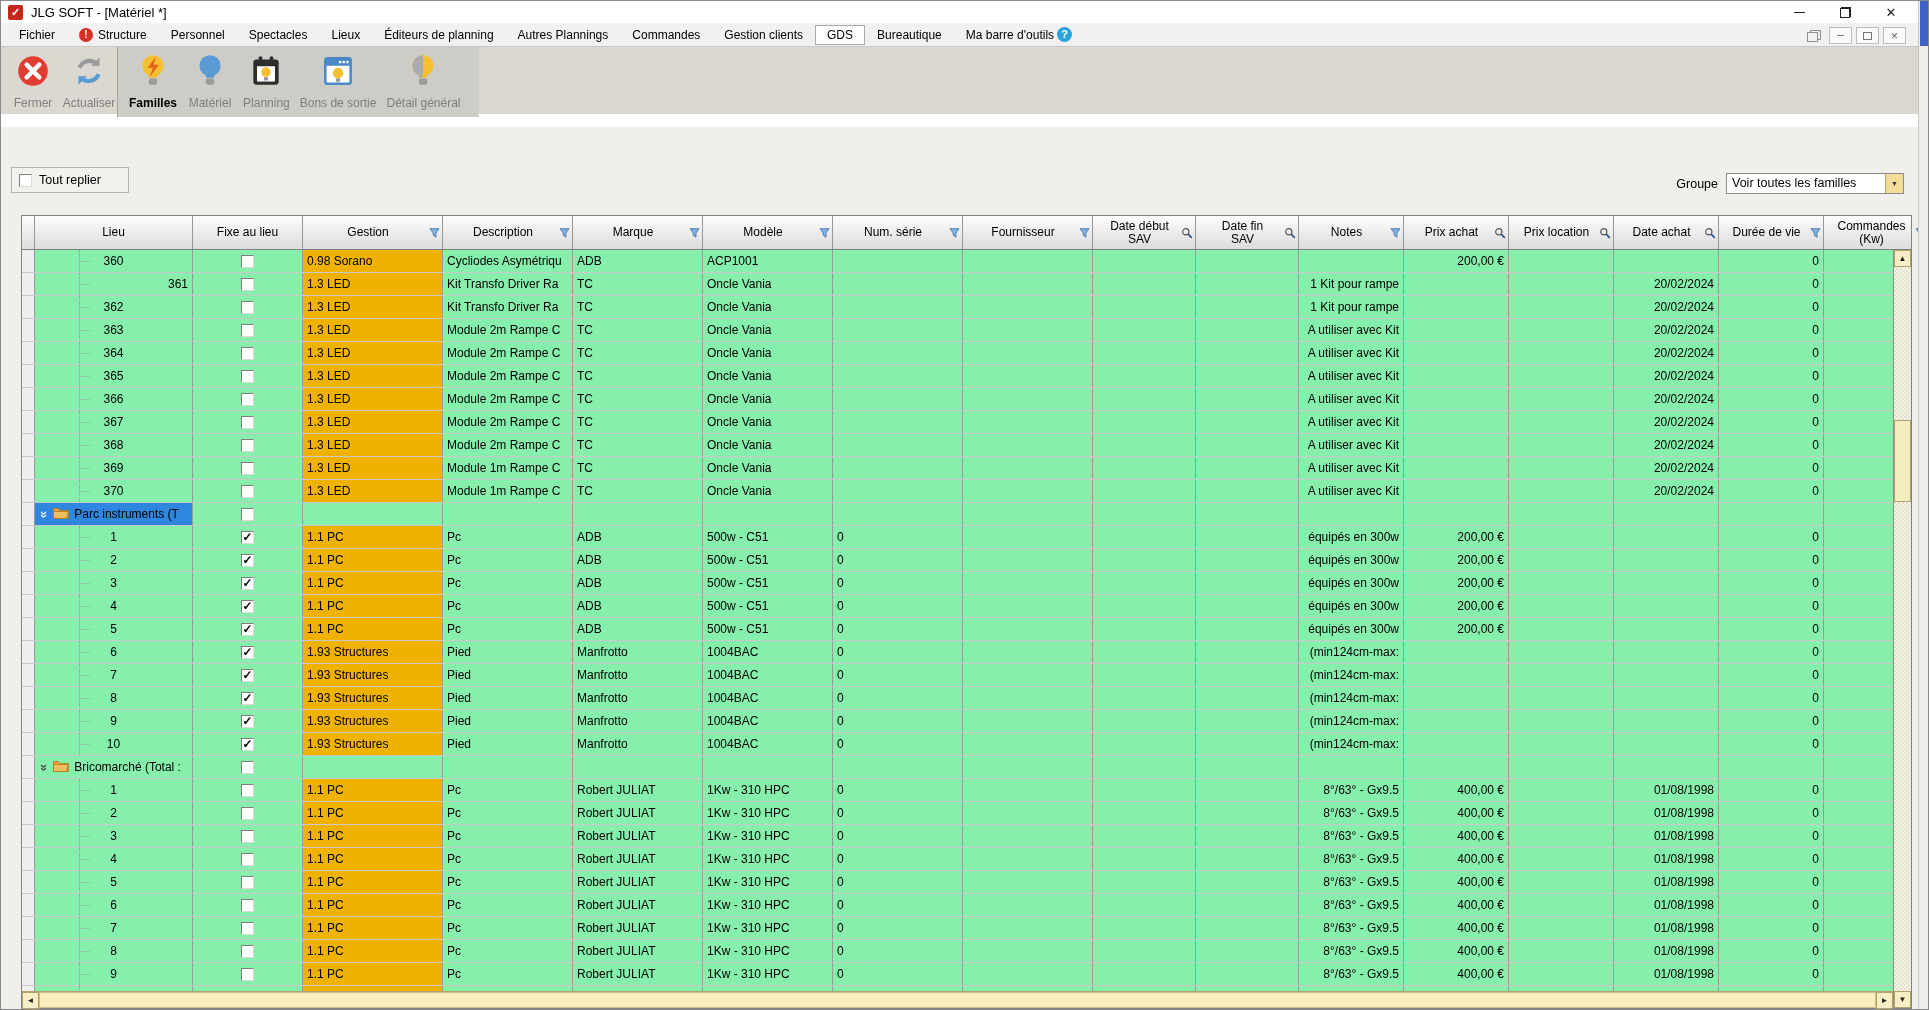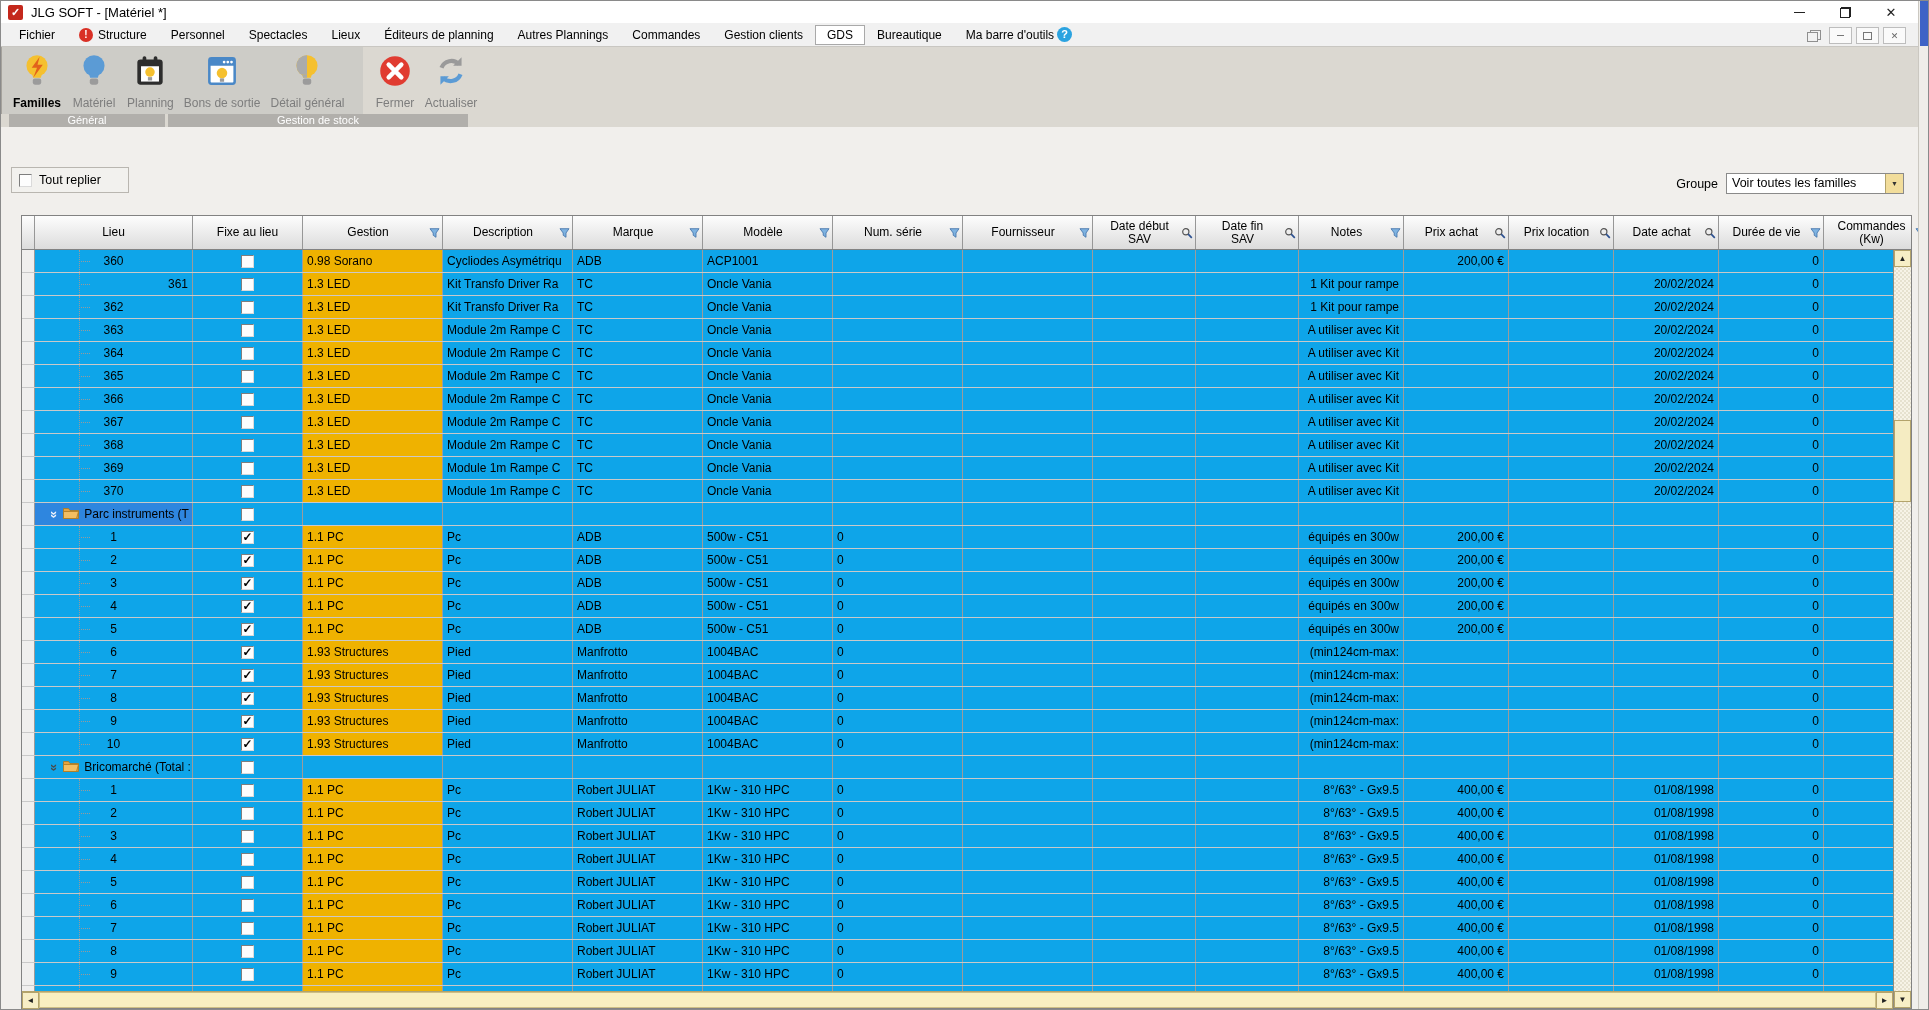--- a/index.html
+++ b/index.html
@@ -68,32 +68,32 @@
   
   .grid{position:absolute;left:20px;top:88px;width:1891px;bottom:0;background:#fff;
     border:1px solid #828282;box-sizing:border-box;}
   .ghead{height:34px;display:flex;background:linear-gradient(#fdfdfd,#dcdcdc);border-bottom:1px solid #828282;
     box-sizing:border-box;}
   .hcell{box-sizing:border-box;border-right:1px solid #979797;display:flex;align-items:center;
     justify-content:center;position:relative;font-size:12px;text-align:center;line-height:13px;
     white-space:pre-line;padding:0 12px 0 3px;}
   .hcell.noicon{padding:0 3px;}
   .hicon{position:absolute;right:2px;top:50%;transform:translateY(-50%);display:flex;}
-  .gbody{position:absolute;top:34px;left:0;right:18px;bottom:17px;overflow:hidden;background:#0ea5e9;}
+  .gbody{position:absolute;top:34px;left:0;right:18px;bottom:17px;overflow:hidden;background:#86efac;}
   .grow{height:23px;display:flex;border-bottom:1px solid #c9c9c9;box-sizing:border-box;}
   .gcell{box-sizing:border-box;border-right:1px solid #9b9b9b;height:100%;display:flex;align-items:center;
     font-size:12px;padding:0 4px;overflow:hidden;white-space:nowrap;}
   .gcell.r{justify-content:flex-end;}
   .gcell.c{justify-content:center;}
   .gutter{background:#f0efee;}
   .fam{background:var(--famille-bg,#EFB200);}
   .lieucell{position:relative;justify-content:center;}
   .vline{position:absolute;left:44px;top:0;height:100%;border-left:1px dotted #9a9a9a;}
   .hline{position:absolute;left:44px;top:50%;width:11px;border-top:1px dotted #9a9a9a;}
-  .groupcell{justify-content:flex-start;gap:5px;padding-left:16px;}
+  .groupcell{justify-content:flex-start;gap:5px;padding-left:6px;}
   .groupcell.sel{background:var(--selection-bg,#2E86DF);}
   .chev{display:inline-block;transform:rotate(90deg);font-weight:bold;font-size:13px;color:#4a4a4a;line-height:11px;}
   .sel .chev{color:#eef3fb;}
   .cb{width:13px;height:13px;box-sizing:border-box;border-top:1px solid #7e7e7e;border-left:1px solid #7e7e7e;
     border-bottom:1px solid #dadada;border-right:1px solid #dadada;background:#fdfdfd;font-size:12px;
     line-height:11px;text-align:center;display:inline-block;font-weight:bold;}
   
   .vsb{position:absolute;top:34px;right:0;bottom:0;width:18px;border-left:1px solid #928c7e;box-sizing:border-box;
     background:conic-gradient(#f7f3e7 25%,#e6e1cf 0 50%,#f7f3e7 0 75%,#e6e1cf 0) 0 0/4px 4px;}
   .sbtn{position:absolute;left:0;width:17px;height:17px;background:var(--scroll-face,#F7EEC6);
@@ -183,20 +183,38 @@
           <span class="mn"></span>
         </span>
       <span class="mdib">
           <span class="sq"></span>
         </span>
       <span class="mdib">✕</span>
     </div>
   </div>
 
   <div class="ribbon">
+    <div class="rsec g1" id="ribbon-g1">
+        <div class="rbtn">
+          <span><svg viewBox="0 0 36 36">
+              <circle cx="18" cy="18" r="14" fill="#E03C31"></circle>
+              <path d="M12 12l12 12M24 12l-12 12" stroke="#fff" stroke-width="4.2" stroke-linecap="round"></path>
+            </svg></span>
+          <span class="rlabel">Fermer</span>
+        </div>
+        <div class="rbtn">
+          <span><svg viewBox="0 0 36 36">
+              <path d="M9 15a10 10 0 0 1 16.5-3.5" fill="none" stroke="#9a9a9a" stroke-width="4"></path>
+              <path d="M28 5v8h-8z" fill="#9a9a9a"></path>
+              <path d="M27 21a10 10 0 0 1-16.5 3.5" fill="none" stroke="#5B9BD5" stroke-width="4"></path>
+              <path d="M8 31v-8h8z" fill="#5B9BD5"></path>
+            </svg></span>
+          <span class="rlabel">Actualiser</span>
+        </div>
+      </div>
     <div class="rsec g2" id="ribbon-g2">
         <div class="rbtn bold">
           <span><svg viewBox="0 0 36 36">
               <circle cx="18" cy="13" r="10" fill="#F5C02F"></circle>
               <path d="M13.5 21h9l-.8 3.5h-7.4z" fill="#F5C02F"></path>
               <rect x="14" y="25" width="8" height="6" rx="2" fill="#9b9b9b"></rect>
               <path d="M20.5 4.5l-7.5 10.5h5l-3.5 9.5 9-12.5h-5z" fill="#E2621B"></path>
             </svg></span>
           <span class="rlabel">Familles</span>
         </div>
@@ -235,42 +253,20 @@
           <span><svg viewBox="0 0 36 36">
               <circle cx="18" cy="13" r="10" fill="#F5C02F"></circle>
               <path d="M18 3a10 10 0 0 0 0 20z" fill="#ABABAB"></path>
               <path d="M13.5 21h9l-.8 3.5h-7.4z" fill="#F5C02F"></path>
               <path d="M13.5 21h4.5v3.5h-3.7z" fill="#ABABAB"></path>
               <rect x="14" y="25" width="8" height="6" rx="2" fill="#9b9b9b"></rect>
             </svg></span>
           <span class="rlabel">Détail général</span>
         </div>
       </div>
-    <div class="rsec g1" id="ribbon-g1">
-        <div class="rbtn">
-          <span><svg viewBox="0 0 36 36">
-              <circle cx="18" cy="18" r="14" fill="#E03C31"></circle>
-              <path d="M12 12l12 12M24 12l-12 12" stroke="#fff" stroke-width="4.2" stroke-linecap="round"></path>
-            </svg></span>
-          <span class="rlabel">Fermer</span>
-        </div>
-        <div class="rbtn">
-          <span><svg viewBox="0 0 36 36">
-              <path d="M9 15a10 10 0 0 1 16.5-3.5" fill="none" stroke="#9a9a9a" stroke-width="4"></path>
-              <path d="M28 5v8h-8z" fill="#9a9a9a"></path>
-              <path d="M27 21a10 10 0 0 1-16.5 3.5" fill="none" stroke="#5B9BD5" stroke-width="4"></path>
-              <path d="M8 31v-8h8z" fill="#5B9BD5"></path>
-            </svg></span>
-          <span class="rlabel">Actualiser</span>
-        </div>
-      </div>
-  </div>
-  <div class="captions">
-    <div class="cap cap1">Général</div>
-    <div class="cap cap2">Gestion de stock</div>
   </div>
 
   <div class="content">
 
 
     <div class="toutreplier">
       <span class="cb"></span>
       <span>Tout replier</span>
     </div>
 

